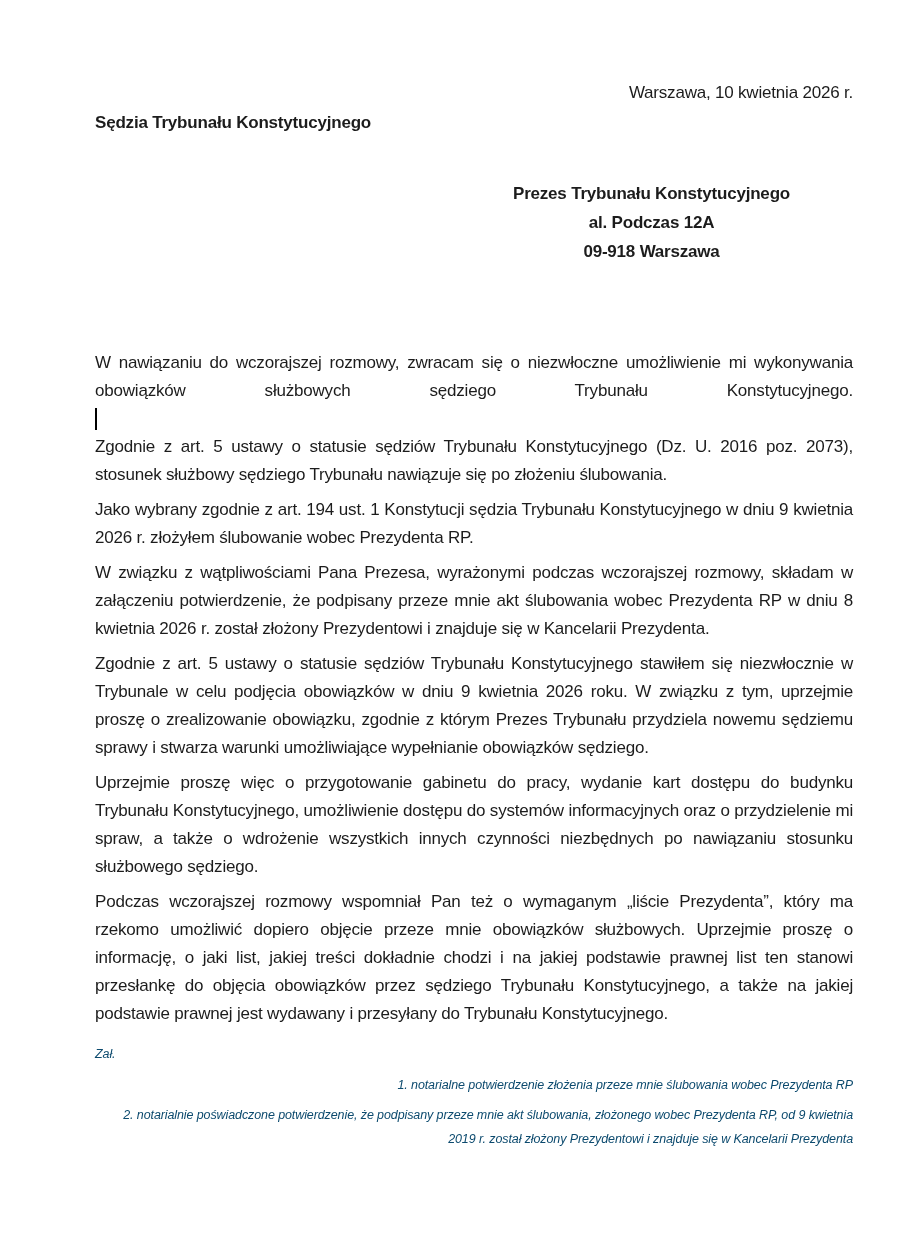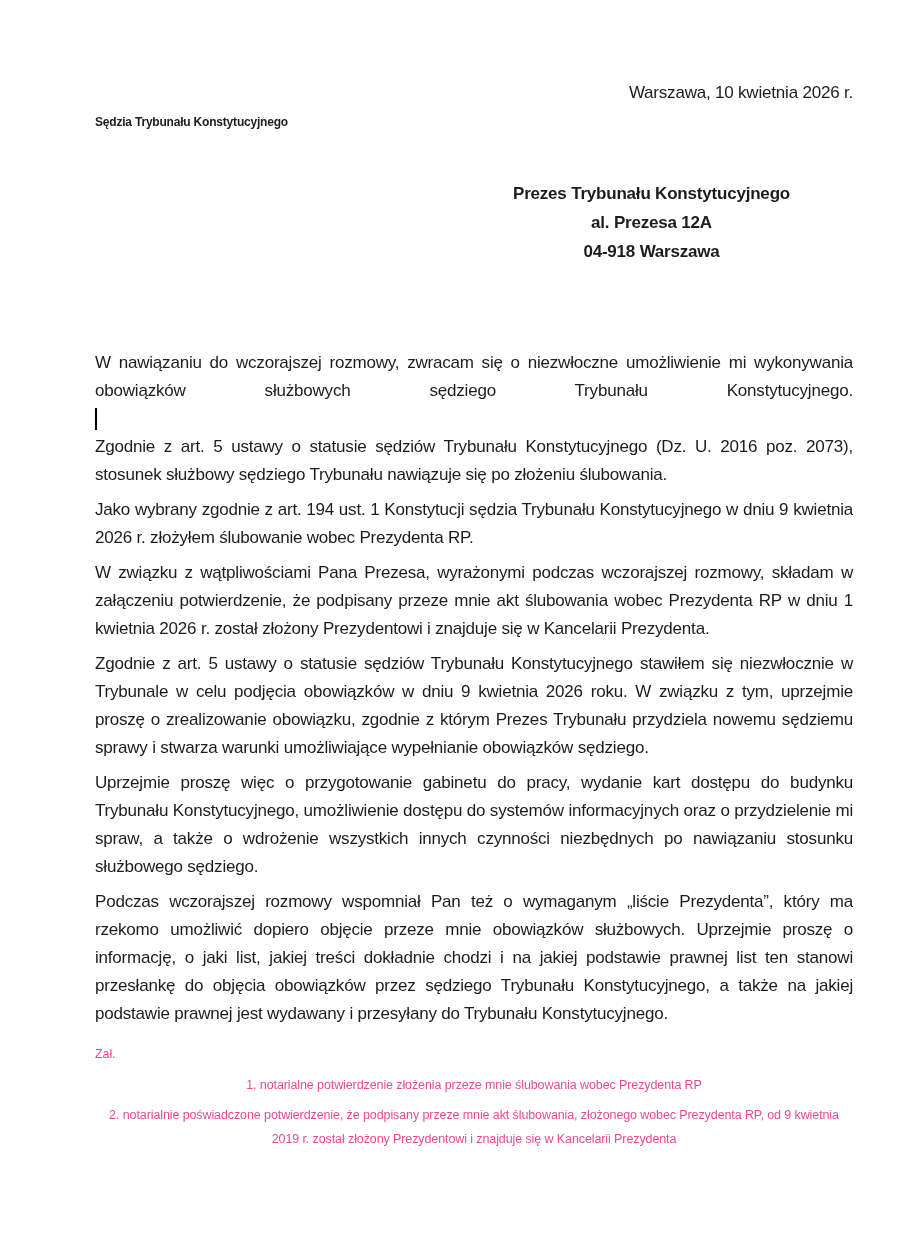--- a/index.html
+++ b/index.html
@@ -22,21 +22,21 @@
     background: #ffffff;
   }
   .date {
     text-align: right;
     font-size: 17px;
     line-height: 21px;
     letter-spacing: -0.2px;
   }
   .sender {
     font-weight: bold;
-    font-size: 12px;
+    font-size: 17px;
     line-height: 21px;
     margin-top: 9px;
     letter-spacing: -0.2px;
   }
   .recipient {
     margin: 46px 0 0 355px;
     font-weight: bold;
     font-size: 17px;
     line-height: 29px;
     letter-spacing: -0.2px;
@@ -68,58 +68,59 @@
     width: 2px;
     height: 22px;
     margin-top: 3px;
     background: #000000;
     vertical-align: top;
   }
   .attachments {
     margin-top: 14px;
     font-size: 12.5px;
     line-height: 24px;
-    color: #ec4899;
+    color: #0c4a6e;
     letter-spacing: -0.1px;
+    font-style: italic;
   }
   .att-label {
     margin-bottom: 7px;
   }
   .att-item {
     margin: 0 0 6px 0;
-    text-align: center;
+    text-align: right;
   }
 </style>
 </head>
 <body>
 
 <div class="page">
 
   <div class="date">Warszawa, 10 kwietnia 2026 r.</div>
 
   <div class="sender">Sędzia Trybunału Konstytucyjnego</div>
 
   <div class="recipient">
     <div>Prezes Trybunału Konstytucyjnego</div>
-    <div>al. Prezesa 12A</div>
-    <div>04-918 Warszawa</div>
+    <div>al. Podczas 12A</div>
+    <div>09-918 Warszawa</div>
   </div>
 
   <div class="letter-body">
     <p class="para justify-last no-gap">W nawiązaniu do wczorajszej rozmowy, zwracam się o niezwłoczne umożliwienie mi wykonywania obowiązków służbowych sędziego Trybunału Konstytucyjnego.</p>
 
     <div class="cursor-line">
       <span class="caret"></span>
     </div>
 
     <p class="para">Zgodnie z art. 5 ustawy o statusie sędziów Trybunału Konstytucyjnego (Dz. U. 2016 poz. 2073), stosunek służbowy sędziego Trybunału nawiązuje się po złożeniu ślubowania.</p>
 
     <p class="para">Jako wybrany zgodnie z art. 194 ust. 1 Konstytucji sędzia Trybunału Konstytucyjnego w dniu 9 kwietnia 2026 r. złożyłem ślubowanie wobec Prezydenta RP.</p>
 
-    <p class="para">W związku z wątpliwościami Pana Prezesa, wyrażonymi podczas wczorajszej rozmowy, składam w załączeniu potwierdzenie, że podpisany przeze mnie akt ślubowania wobec Prezydenta RP w dniu 1 kwietnia 2026 r. został złożony Prezydentowi i znajduje się w Kancelarii Prezydenta.</p>
+    <p class="para">W związku z wątpliwościami Pana Prezesa, wyrażonymi podczas wczorajszej rozmowy, składam w załączeniu potwierdzenie, że podpisany przeze mnie akt ślubowania wobec Prezydenta RP w dniu 8 kwietnia 2026 r. został złożony Prezydentowi i znajduje się w Kancelarii Prezydenta.</p>
 
     <p class="para">Zgodnie z art. 5 ustawy o statusie sędziów Trybunału Konstytucyjnego stawiłem się niezwłocznie w Trybunale w celu podjęcia obowiązków w dniu 9 kwietnia 2026 roku. W związku z tym, uprzejmie proszę o zrealizowanie obowiązku, zgodnie z którym Prezes Trybunału przydziela nowemu sędziemu sprawy i stwarza warunki umożliwiające wypełnianie obowiązków sędziego.</p>
 
     <p class="para">Uprzejmie proszę więc o przygotowanie gabinetu do pracy, wydanie kart dostępu do budynku Trybunału Konstytucyjnego, umożliwienie dostępu do systemów informacyjnych oraz o przydzielenie mi spraw, a także o wdrożenie wszystkich innych czynności niezbędnych po nawiązaniu stosunku służbowego sędziego.</p>
 
     <p class="para">Podczas wczorajszej rozmowy wspomniał Pan też o wymaganym „liście Prezydenta”, który ma rzekomo umożliwić dopiero objęcie przeze mnie obowiązków służbowych. Uprzejmie proszę o informację, o jaki list, jakiej treści dokładnie chodzi i na jakiej podstawie prawnej list ten stanowi przesłankę do objęcia obowiązków przez sędziego Trybunału Konstytucyjnego, a także na jakiej podstawie prawnej jest wydawany i przesyłany do Trybunału Konstytucyjnego.</p>
   </div>
 
   <div class="attachments">
     <div class="att-label">Zał.</div>

